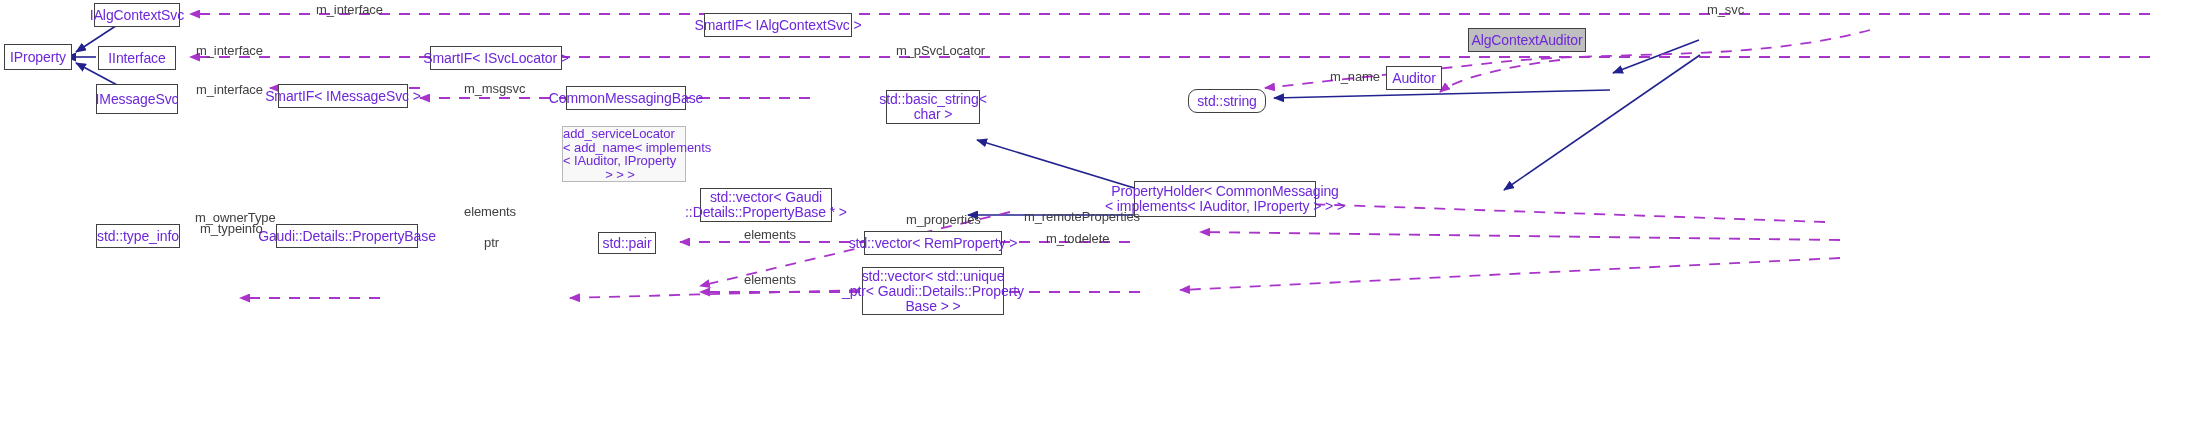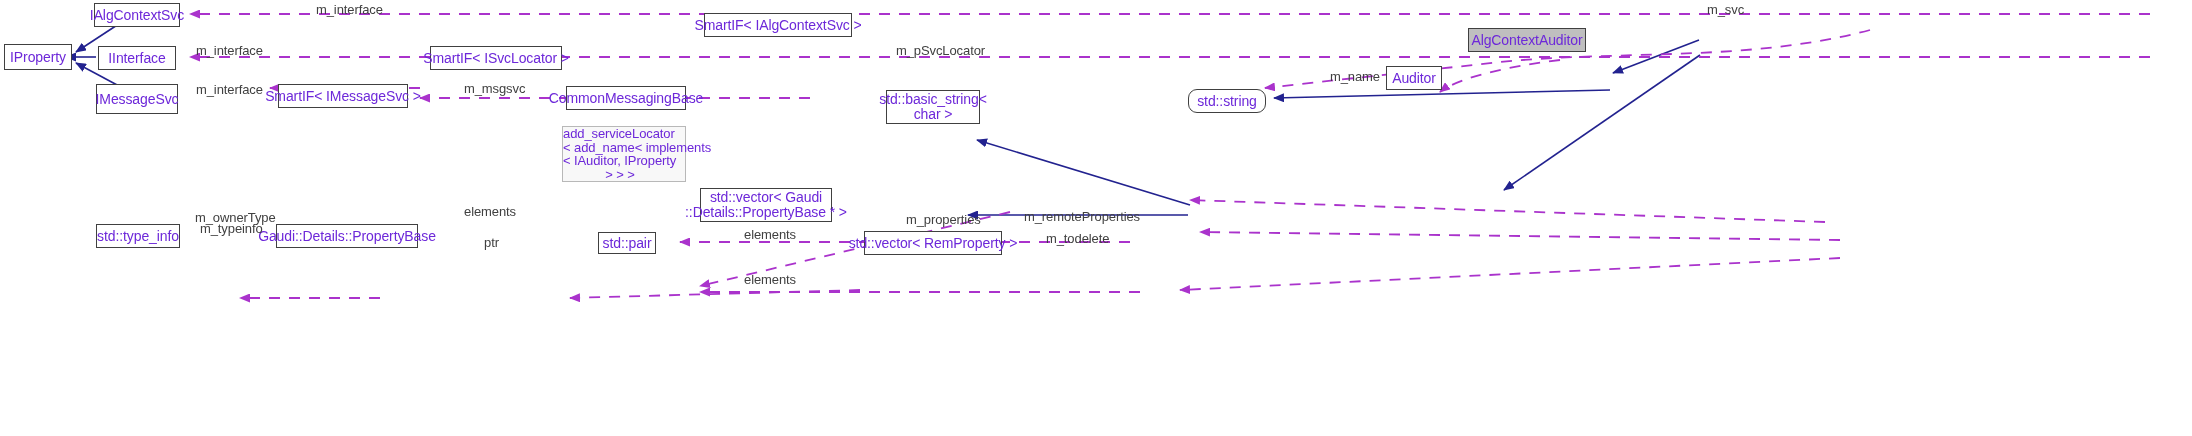--- a/index.html
+++ b/index.html
@@ -127,33 +127,38 @@
 
   <div class="node" style="left:886px; top:90px; width:94px; height:34px;">std::basic_string&lt;
 char &gt;</div>
 
   <div class="node" style="left:1188px; top:89px; width:78px; height:24px;border-radius:9px;">std::string</div>
 
   <div class="node" style="left:1386px; top:66px; width:56px; height:24px;">Auditor</div>
 
   <div class="node grey" style="left:1468px; top:28px; width:118px; height:24px;">AlgContextAuditor</div>
 
+  <div class="node" style="left:1134px; top:181px; width:182px; height:36px;">PropertyHolder&lt; CommonMessaging
+&lt; implements&lt; IAuditor, IProperty &gt; &gt; &gt;</div>
 
   <div class="node" style="left:96px; top:224px; width:84px; height:24px;">std::type_info</div>
 
   <div class="node" style="left:276px; top:224px; width:142px; height:24px;">Gaudi::Details::PropertyBase</div>
 
   <div class="node" style="left:700px; top:188px; width:132px; height:34px;">std::vector&lt; Gaudi
 ::Details::PropertyBase * &gt;</div>
 
   <div class="node" style="left:598px; top:232px; width:58px; height:22px;">std::pair</div>
 
   <div class="node" style="left:864px; top:231px; width:138px; height:24px;">std::vector&lt; RemProperty &gt;</div>
 
 
+  <div class="node" style="left:862px; top:267px; width:142px; height:48px;">std::vector&lt; std::unique
+_ptr&lt; Gaudi::Details::Property
+Base &gt; &gt;</div>
 
   <div class="edge-label" style="left:316px; top:3px;">m_interface</div>
 
   <div class="edge-label" style="left:1707px; top:3px;">m_svc</div>
 
   <div class="edge-label" style="left:196px; top:44px;">m_interface</div>
 
   <div class="edge-label" style="left:896px; top:44px;">m_pSvcLocator</div>
 
   <div class="edge-label" style="left:196px; top:83px;">m_interface</div>

